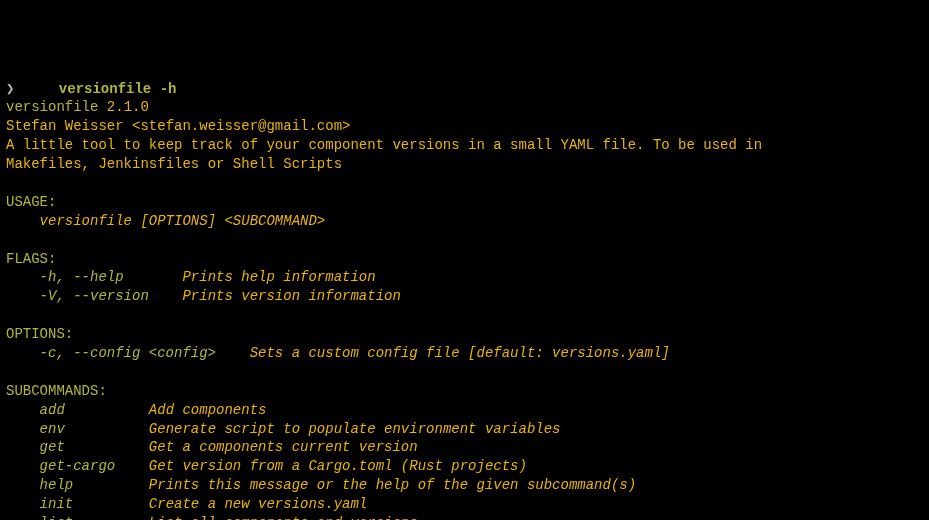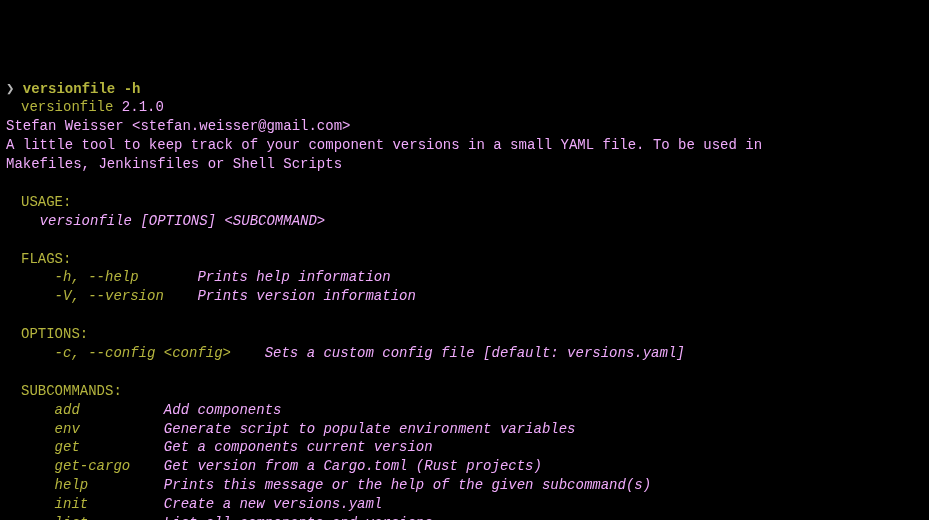--- a/index.html
+++ b/index.html
@@ -18,28 +18,28 @@
       height: 520px;
       overflow: hidden;
       white-space: pre;
     }
     .prompt-symbol {
       color: #b8b8b8;
       font-weight: bold;
     }
     .olive {
       color: #b5b53e;
-      margin-left: 15px;
     }
     .olive-bold {
       color: #b5b53e;
       font-weight: bold;
+      margin-left: 36px;
     }
     .default {
-      color: #f0abfc;
+      color: #eab308;
     }
     .indent1 {
       padding-left: 4ch;
       font-style: italic;
     }
     .line {
       display: block;
     }
   </style>
 </head>

